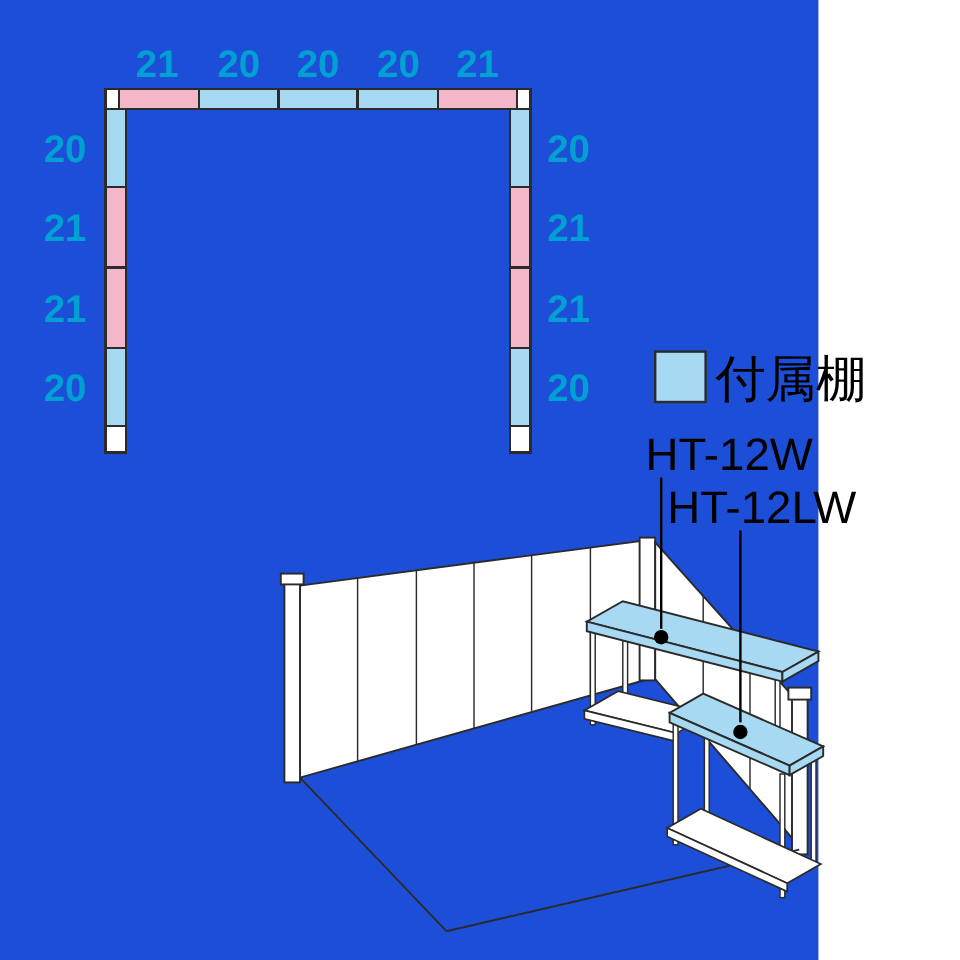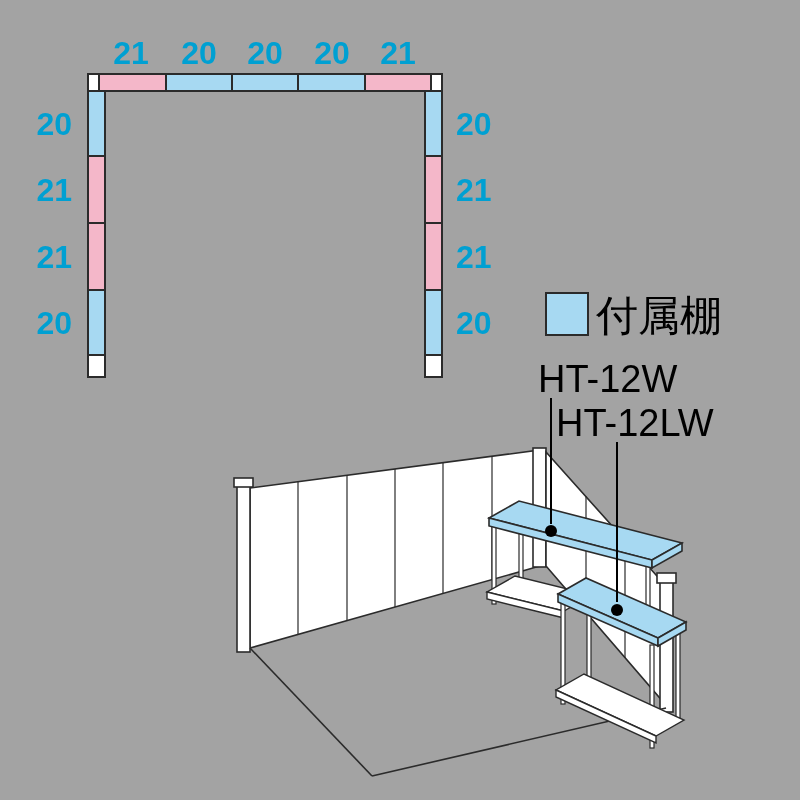--- a/index.html
+++ b/index.html
@@ -6,23 +6,23 @@
     margin: 0;
     padding: 0;
     background: #ffffff;
     width: 800px;
     height: 800px;
     overflow: hidden;
     font-family: "Liberation Sans", sans-serif;
   }
   #stage {
     position: relative;
-    width: 800px;
+    width: 682px;
     height: 800px;
-    background: #a3a3a3;
+    background: #1d4ed8;
   }
   svg text {
     font-family: "Liberation Sans", sans-serif;
   }
   .num {
     fill: var(--label_blue, #00a0d2);
     font-size: 32px;
     font-weight: bold;
   }
   .legend-jp {

